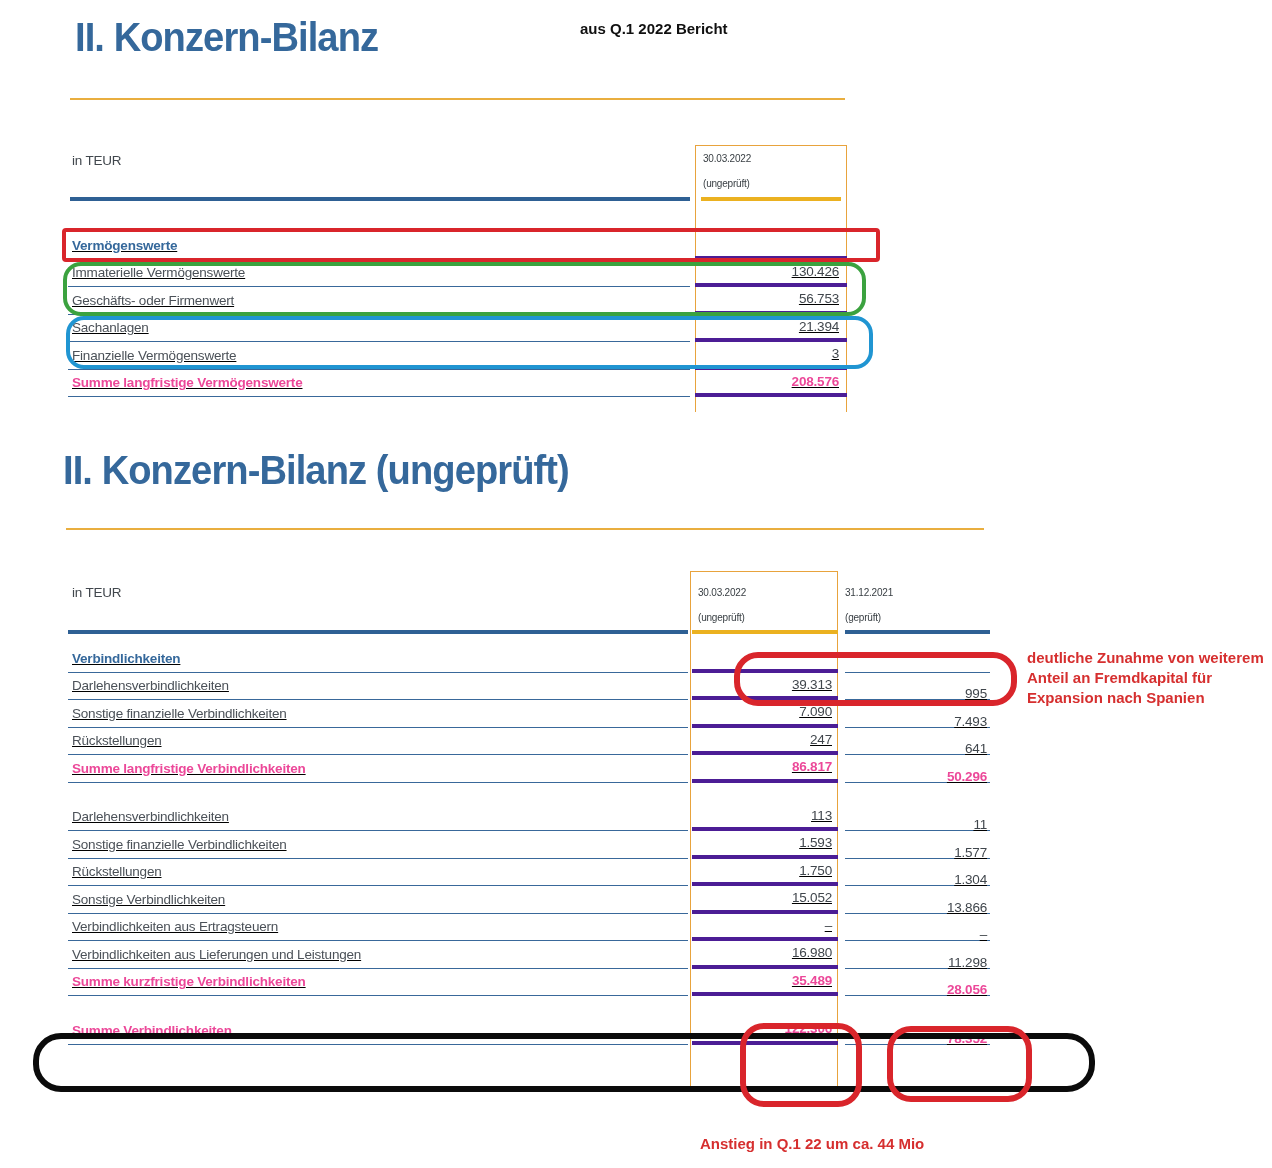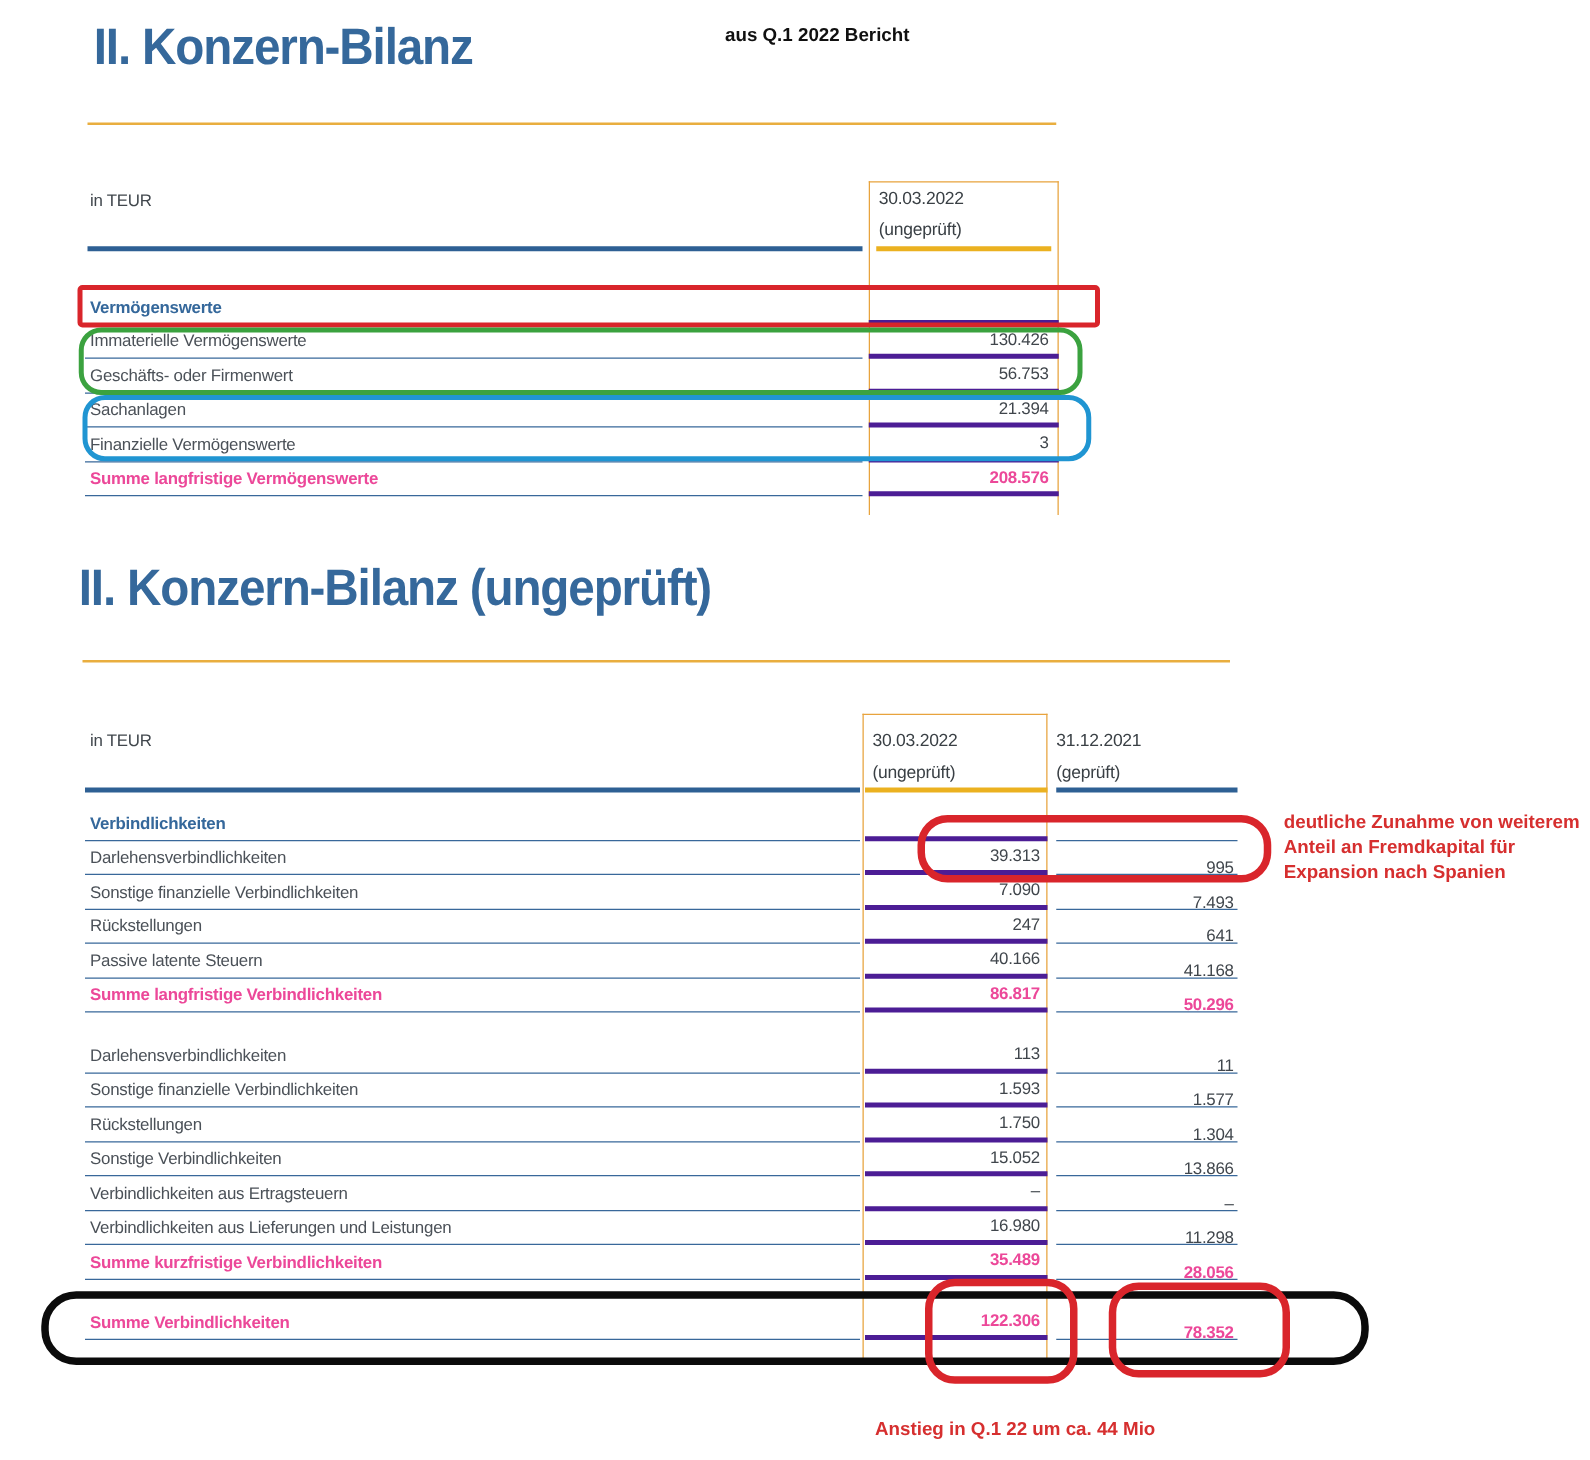--- a/index.html
+++ b/index.html
@@ -17,29 +17,29 @@
   .note-black{
     position:absolute;color:#101010;font-weight:700;font-size:15px;white-space:nowrap;
   }
   .note-red{
     position:absolute;color:#d62f2f;font-weight:700;font-size:15px;line-height:20px;
   }
   .hr{position:absolute;height:2px;background:#e9ae3f;}
 
   
   .unit{position:absolute;font-size:13.5px;color:#41474d;letter-spacing:-.2px;}
-  .colhead{position:absolute;font-size:14px;color:#3a4045;line-height:25px;letter-spacing:-.2px;white-space:nowrap;}
+  .colhead{position:absolute;font-size:10px;color:#3a4045;line-height:25px;letter-spacing:-.2px;white-space:nowrap;}
   .thick{position:absolute;height:4px;}
   .thick.blue{background:#2e6094;}
   .thick.gold{background:#ebb120;}
   .colbox{position:absolute;border:1px solid #e8a33d;border-bottom:none;box-sizing:border-box;}
 
   
   .t{position:absolute;display:flex;flex-direction:column;font-size:13.5px;letter-spacing:-.2px;}
-  .r{display:flex;height:27.5px;}
+  .r{display:flex;height:27.5px;text-decoration:underline;}
   .lb{display:flex;align-items:center;padding-left:4px;border-bottom:1px solid #39689a;color:#4b5158;box-sizing:border-box;}
   .va,.vb{display:flex;align-items:center;justify-content:flex-end;color:#40464c;box-sizing:border-box;}
   .va{border-bottom:4px solid #4c1d95;}
   .vb{border-bottom:1px solid #39689a;margin-top:16px;}
   .g4{width:4px;} .g5{width:5px;} .g7{width:7px;}
   .t1 .lb{width:622px;} .t1 .va{width:152px;padding-right:8px;}
   .t2 .lb{width:620px;} .t2 .va{width:146px;padding-right:6px;} .t2 .vb{width:145px;padding-right:3px;}
   .hd .lb{color:#35689b;font-weight:700;}
   .bold .lb,.bold .va,.bold .vb{font-weight:700;color:#ec4899;}
   .sp{height:21px;}
@@ -142,27 +142,20 @@
         <div class="g7"></div>
         <div class="vb">7.493</div>
     </div>
     <div class="r">
       <div class="lb">Rückstellungen</div>
         <div class="g4"></div>
         <div class="va">247</div>
         <div class="g7"></div>
         <div class="vb">641</div>
     </div>
-    <div class="r">
-      <div class="lb">Passive latente Steuern</div>
-        <div class="g4"></div>
-        <div class="va">40.166</div>
-        <div class="g7"></div>
-        <div class="vb">41.168</div>
-    </div>
     <div class="r bold">
       <div class="lb">Summe langfristige Verbindlichkeiten</div>
         <div class="g4"></div>
         <div class="va">86.817</div>
         <div class="g7"></div>
         <div class="vb">50.296</div>
     </div>
     <div class="sp"></div>
     <div class="r">
       <div class="lb">Darlehensverbindlichkeiten</div>

